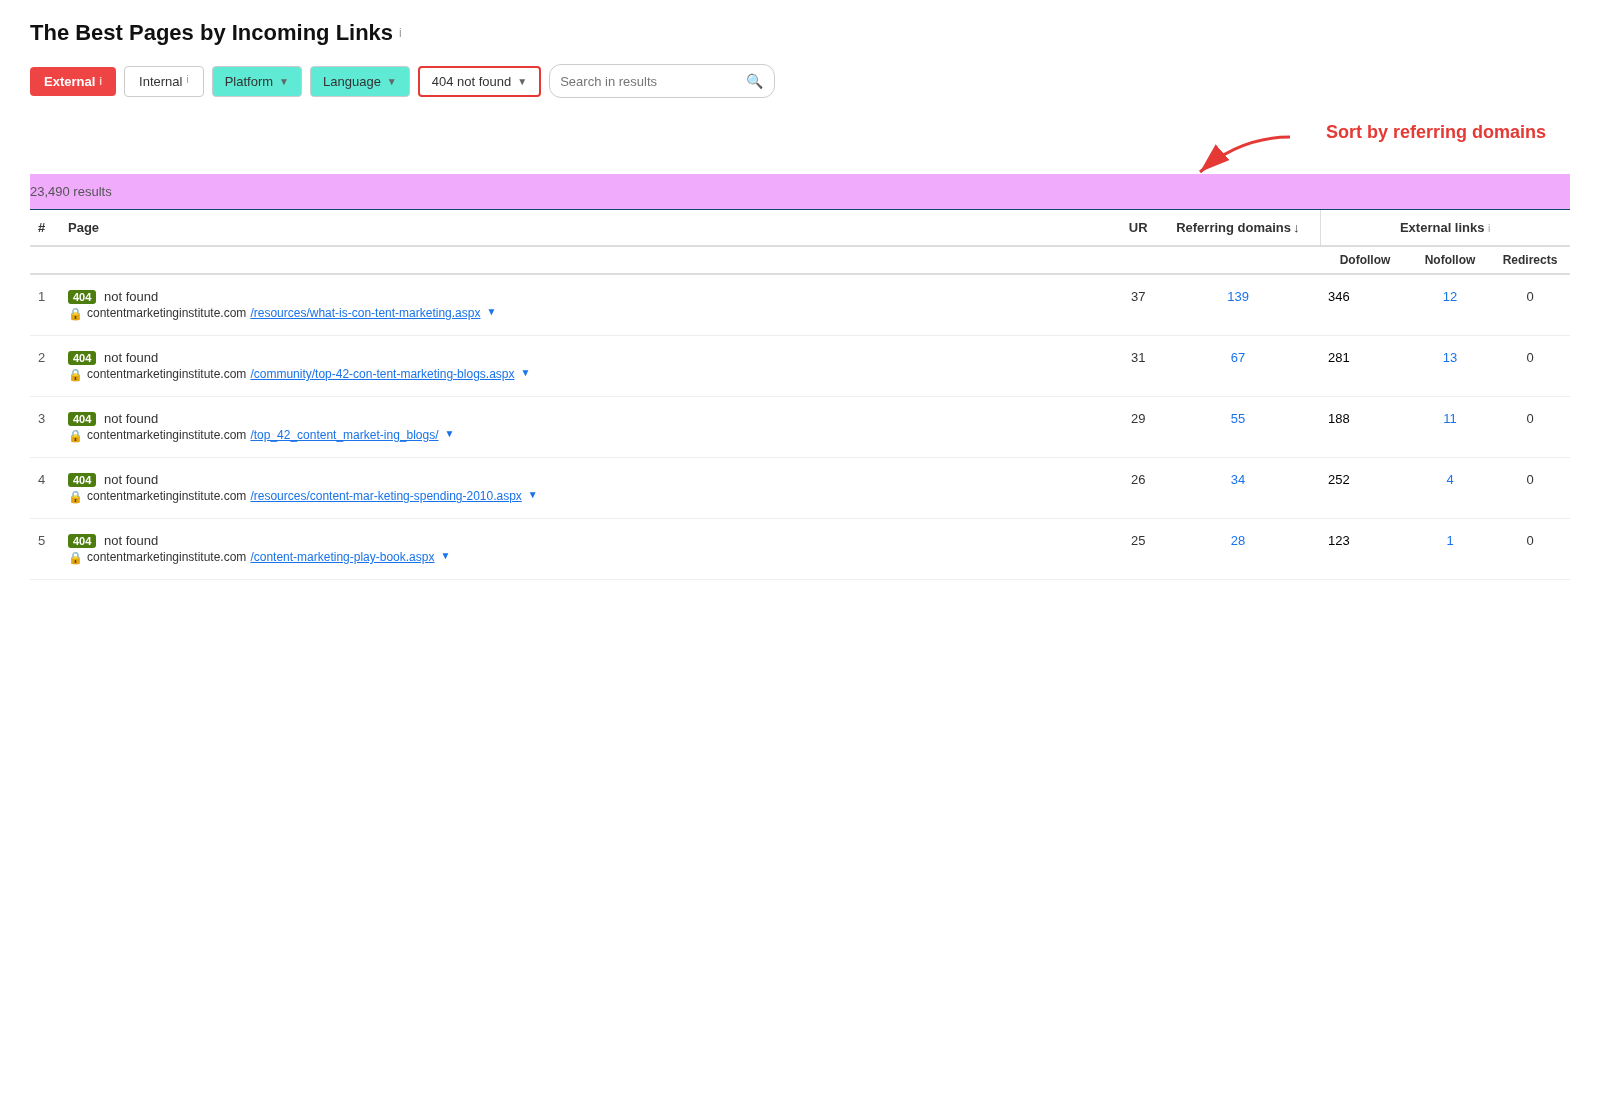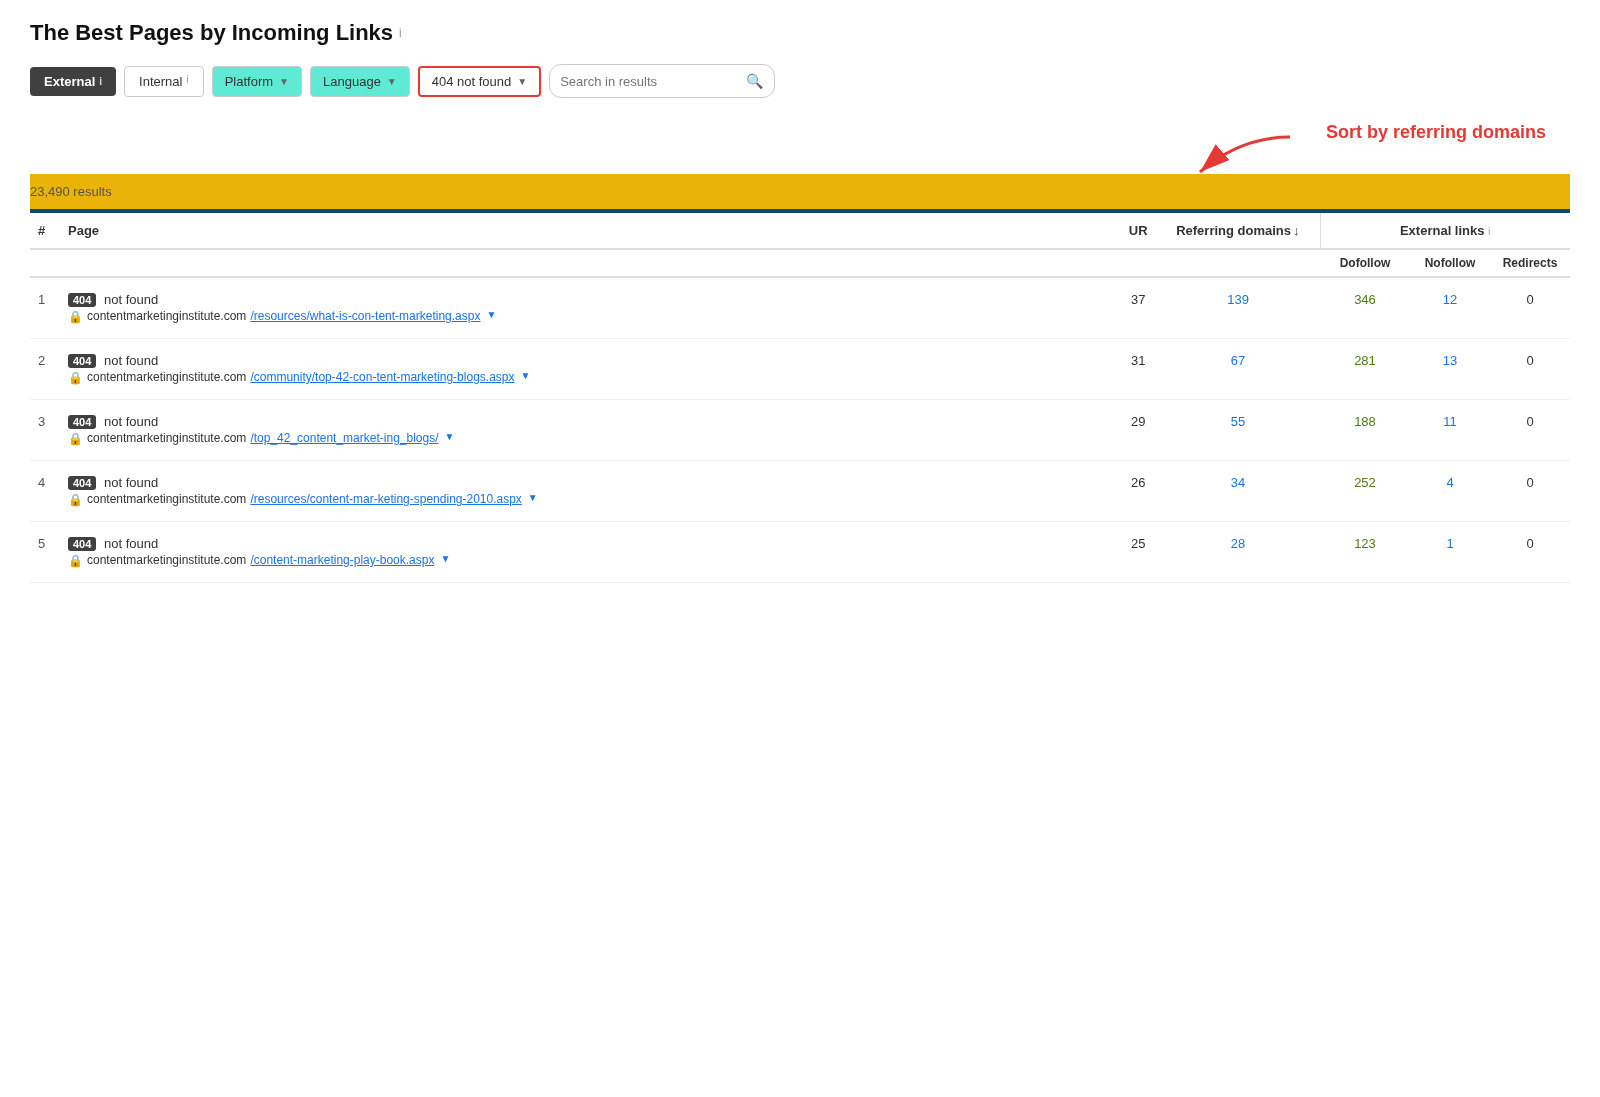--- a/index.html
+++ b/index.html
@@ -25,21 +25,21 @@
       font-weight: normal;
     }
     .toolbar {
       display: flex;
       align-items: center;
       gap: 8px;
       margin-bottom: 16px;
       flex-wrap: wrap;
     }
     .btn-external {
-      background: #404040;
+      background: #ef4444;
       color: #fff;
       border: none;
       border-radius: 4px;
       padding: 7px 14px;
       font-size: 13px;
       font-weight: 600;
       cursor: pointer;
       display: flex;
       align-items: center;
       gap: 4px;
@@ -101,26 +101,26 @@
       border: none;
       outline: none;
       font-size: 13px;
       color: #666;
       background: transparent;
       width: 180px;
     }
     .search-icon { color: #888; font-size: 14px; }
 
     .results-bar {
-      background: #eab308;
+      background: #f0abfc;
       padding: 10px 0;
       font-size: 13px;
       color: #555;
       margin-bottom: 0;
-      border-bottom: 4px solid #0c4a6e;
+      border-bottom: 1px solid #0c4a6e;
     }
 
     .annotation-container {
       position: relative;
       height: 60px;
     }
     .annotation-text {
       position: absolute;
       right: 24px;
       top: 8px;
@@ -186,41 +186,40 @@
       width: 60px;
     }
     td.ref-col {
       text-align: center;
       font-size: 13px;
       color: #1a73e8;
       width: 90px;
       padding-right: 20px;
     }
     td.ext-col {
-      text-align: center;
-      font-size: 13px;
-      color: #4d7c0f;
+      font-size: 13px;
+      color: #000000;
       width: 90px;
     }
     td.nofollow-col {
       text-align: center;
       font-size: 13px;
       color: #1a73e8;
       width: 80px;
     }
     td.redirect-col {
       text-align: center;
       font-size: 13px;
       color: #333;
       width: 80px;
     }
 
     .badge-404 {
       display: inline-block;
-      background: #404040;
+      background: #4d7c0f;
       color: #fff;
       font-size: 11px;
       font-weight: 700;
       padding: 1px 5px;
       border-radius: 3px;
       margin-right: 4px;
     }
     .page-title-text {
       font-size: 13px;
       color: #333;

